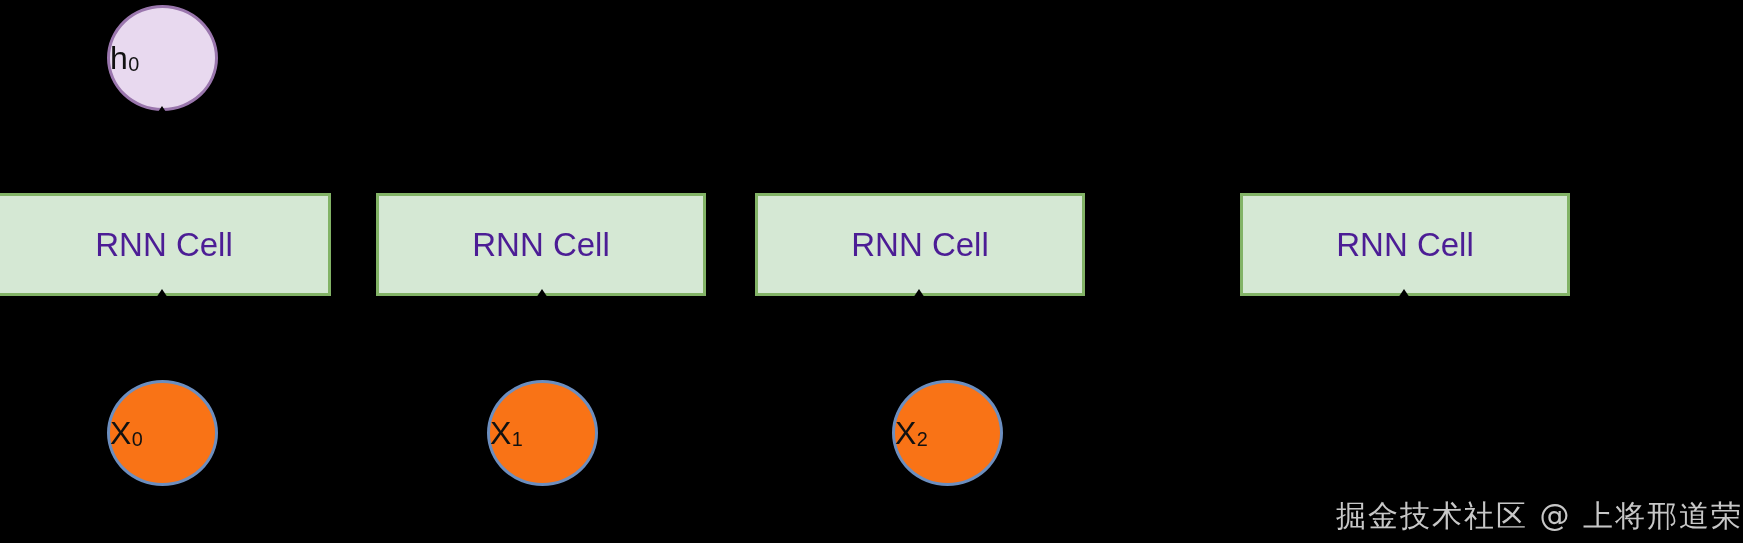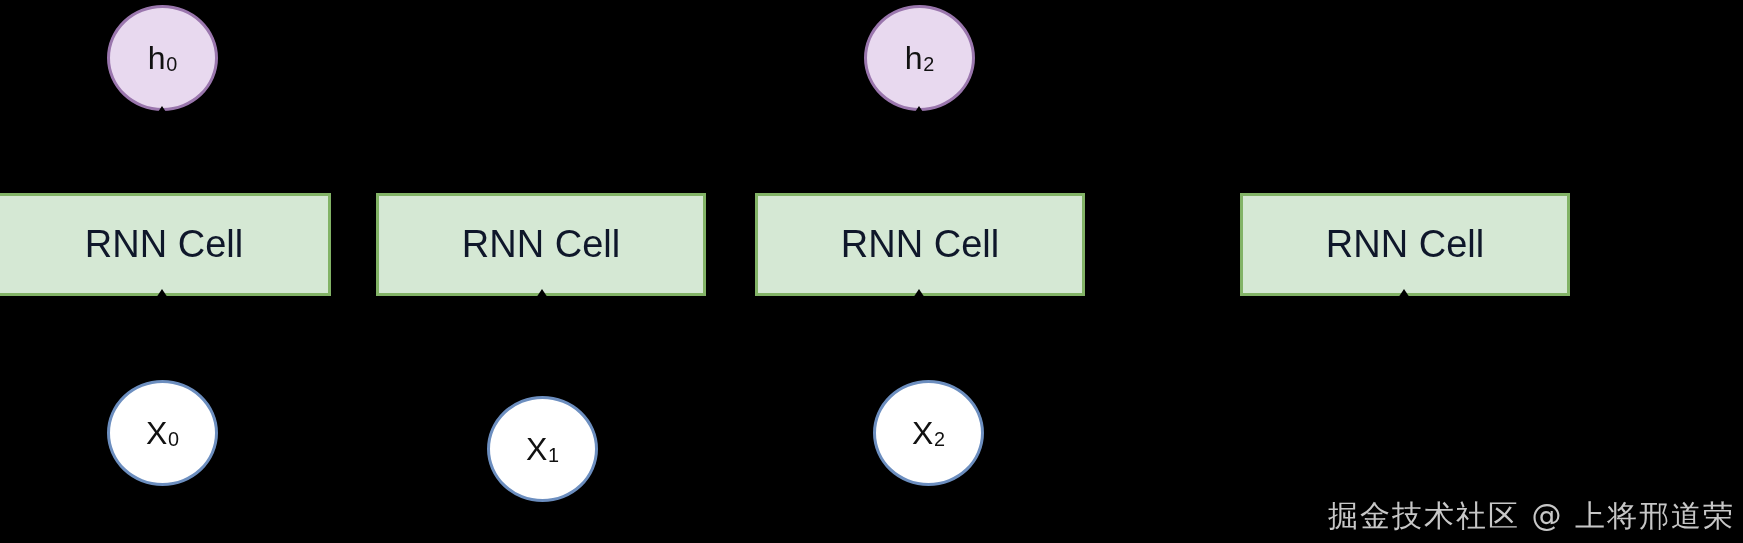--- a/index.html
+++ b/index.html
@@ -23,21 +23,20 @@
     height: 543px;
   }
 
   
   .node-circle {
     position: absolute;
     box-sizing: border-box;
     border-radius: 50%;
     display: flex;
     align-items: center;
-    justify-content: center;
     line-height: 1;
   }
   .node-circle .node-label {
     font-size: 32px;
     color: #111111;
     letter-spacing: 0.5px;
     white-space: nowrap;
   }
   .node-circle .node-label sub {
     font-size: 0.62em;
@@ -45,37 +44,37 @@
     position: relative;
     bottom: -0.12em;
     letter-spacing: 0;
   }
 
   .hidden-circle {
     background: #e8d9ef;
     border: 3px solid #9a76ad;
   }
   .input-circle {
-    background: #ffffff;
+    background: #f97316;
     border: 3px solid #6c8ebf;
   }
 
   
   .cell-box {
     position: absolute;
     box-sizing: border-box;
     background: #d5e8d4;
     border: 3px solid #82b366;
     display: flex;
     align-items: center;
     justify-content: center;
   }
   .cell-box .cell-label {
-    font-size: 38px;
-    color: #0f172a;
+    font-size: 33px;
+    color: #4c1d95;
     white-space: nowrap;
   }
 
   
   .v-connector {
     position: absolute;
     width: 2px;
     background: #000000;
   }
   .h-connector {
@@ -104,44 +103,41 @@
     width: 0;
     height: 0;
     border-top: 6px solid transparent;
     border-bottom: 6px solid transparent;
     border-right: 9px solid #000000;
   }
 
   
   #watermark {
     position: absolute;
-    right: 8px;
+    right: 0;
     bottom: 6px;
     font-size: 30px;
     color: #d8d8d8;
     opacity: 0.92;
     white-space: nowrap;
     font-family: "DejaVu Sans", sans-serif;
     letter-spacing: 2px;
     text-shadow: 0 0 1px rgba(0,0,0,0.25);
   }
 </style>
 </head>
 <body>
 
 <div id="diagram">
 
   <div class="node-circle hidden-circle" style="left:107px; top:5px; width:111px; height:106px;">
     <span class="node-label">h<sub>0</sub></span>
   </div>
 
 
-  <div class="node-circle hidden-circle" style="left:864px; top:5px; width:111px; height:106px;">
-    <span class="node-label">h<sub>2</sub></span>
-  </div>
 
 
   <div class="v-connector" style="left:162px; top:113px; height:80px;"></div>
   <div class="arrow-up" style="left:156px; top:106px;"></div>
 
   <div class="v-connector" style="left:542px; top:113px; height:80px;"></div>
   <div class="arrow-up" style="left:536px; top:106px;"></div>
 
   <div class="v-connector" style="left:919px; top:113px; height:80px;"></div>
   <div class="arrow-up" style="left:913px; top:106px;"></div>
@@ -186,24 +182,24 @@
   <div class="v-connector" style="left:919px; top:296px; height:84px;"></div>
   <div class="arrow-up" style="left:913px; top:289px;"></div>
 
   <div class="v-connector" style="left:1404px; top:296px; height:84px;"></div>
   <div class="arrow-up" style="left:1398px; top:289px;"></div>
 
   <div class="node-circle input-circle" style="left:107px; top:380px; width:111px; height:106px;">
     <span class="node-label">X<sub>0</sub></span>
   </div>
 
-  <div class="node-circle input-circle" style="left:487px; top:396px; width:111px; height:106px;">
+  <div class="node-circle input-circle" style="left:487px; top:380px; width:111px; height:106px;">
     <span class="node-label">X<sub>1</sub></span>
   </div>
 
-  <div class="node-circle input-circle" style="left:873px; top:380px; width:111px; height:106px;">
+  <div class="node-circle input-circle" style="left:892px; top:380px; width:111px; height:106px;">
     <span class="node-label">X<sub>2</sub></span>
   </div>
 
 
   <div id="watermark">掘金技术社区 @ 上将邢道荣</div>
 
 </div>
 
 </body></html>

